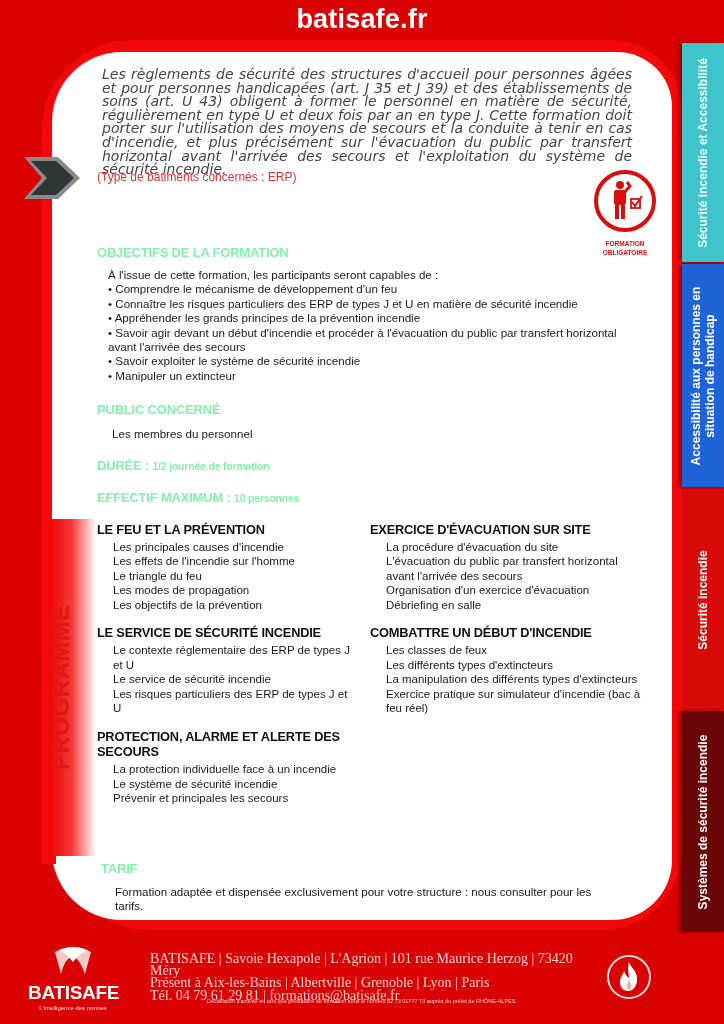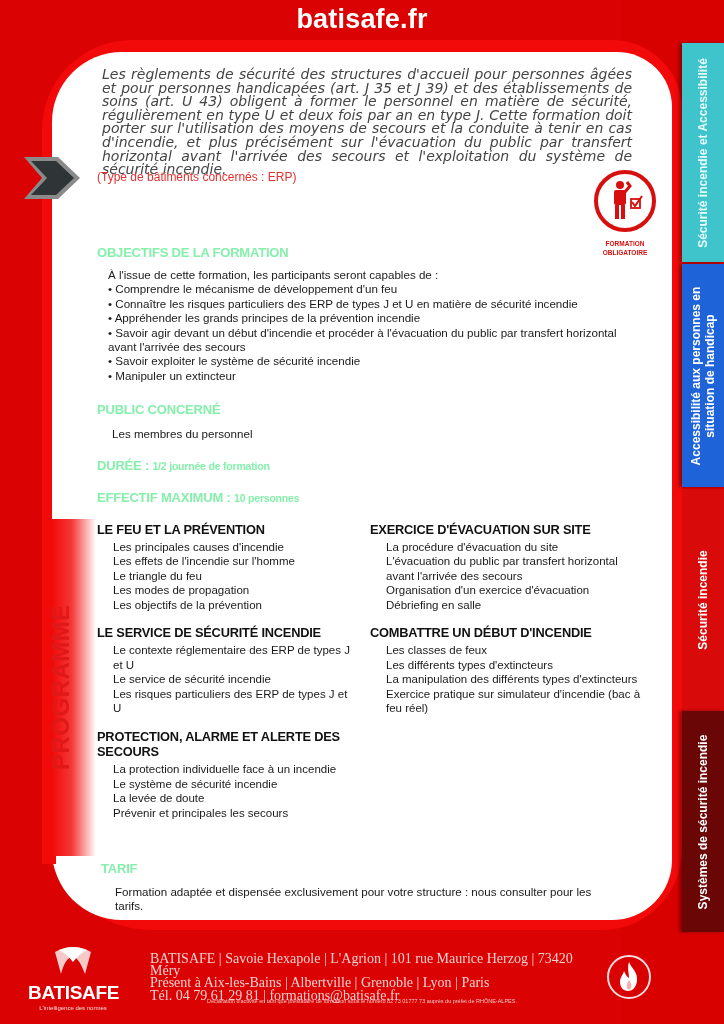--- a/index.html
+++ b/index.html
@@ -166,21 +166,20 @@
         <li>Le contexte réglementaire des ERP de types J et U</li>
         <li>Le service de sécurité incendie</li>
         <li>Les risques particuliers des ERP de types J et U</li>
       </ul>
     </div>
     <div class="grp">
       <h3>PROTECTION, ALARME ET ALERTE DES SECOURS</h3>
       <ul>
         <li>La protection individuelle face à un incendie</li>
         <li>Le système de sécurité incendie</li>
-        <li>La levée de doute</li>
         <li>Prévenir et principales les secours</li>
       </ul>
     </div>
   </div>
 
   <div class="col col-right">
     <div class="grp">
       <h3>EXERCICE D'ÉVACUATION SUR SITE</h3>
       <ul>
         <li>La procédure d'évacuation du site</li>

